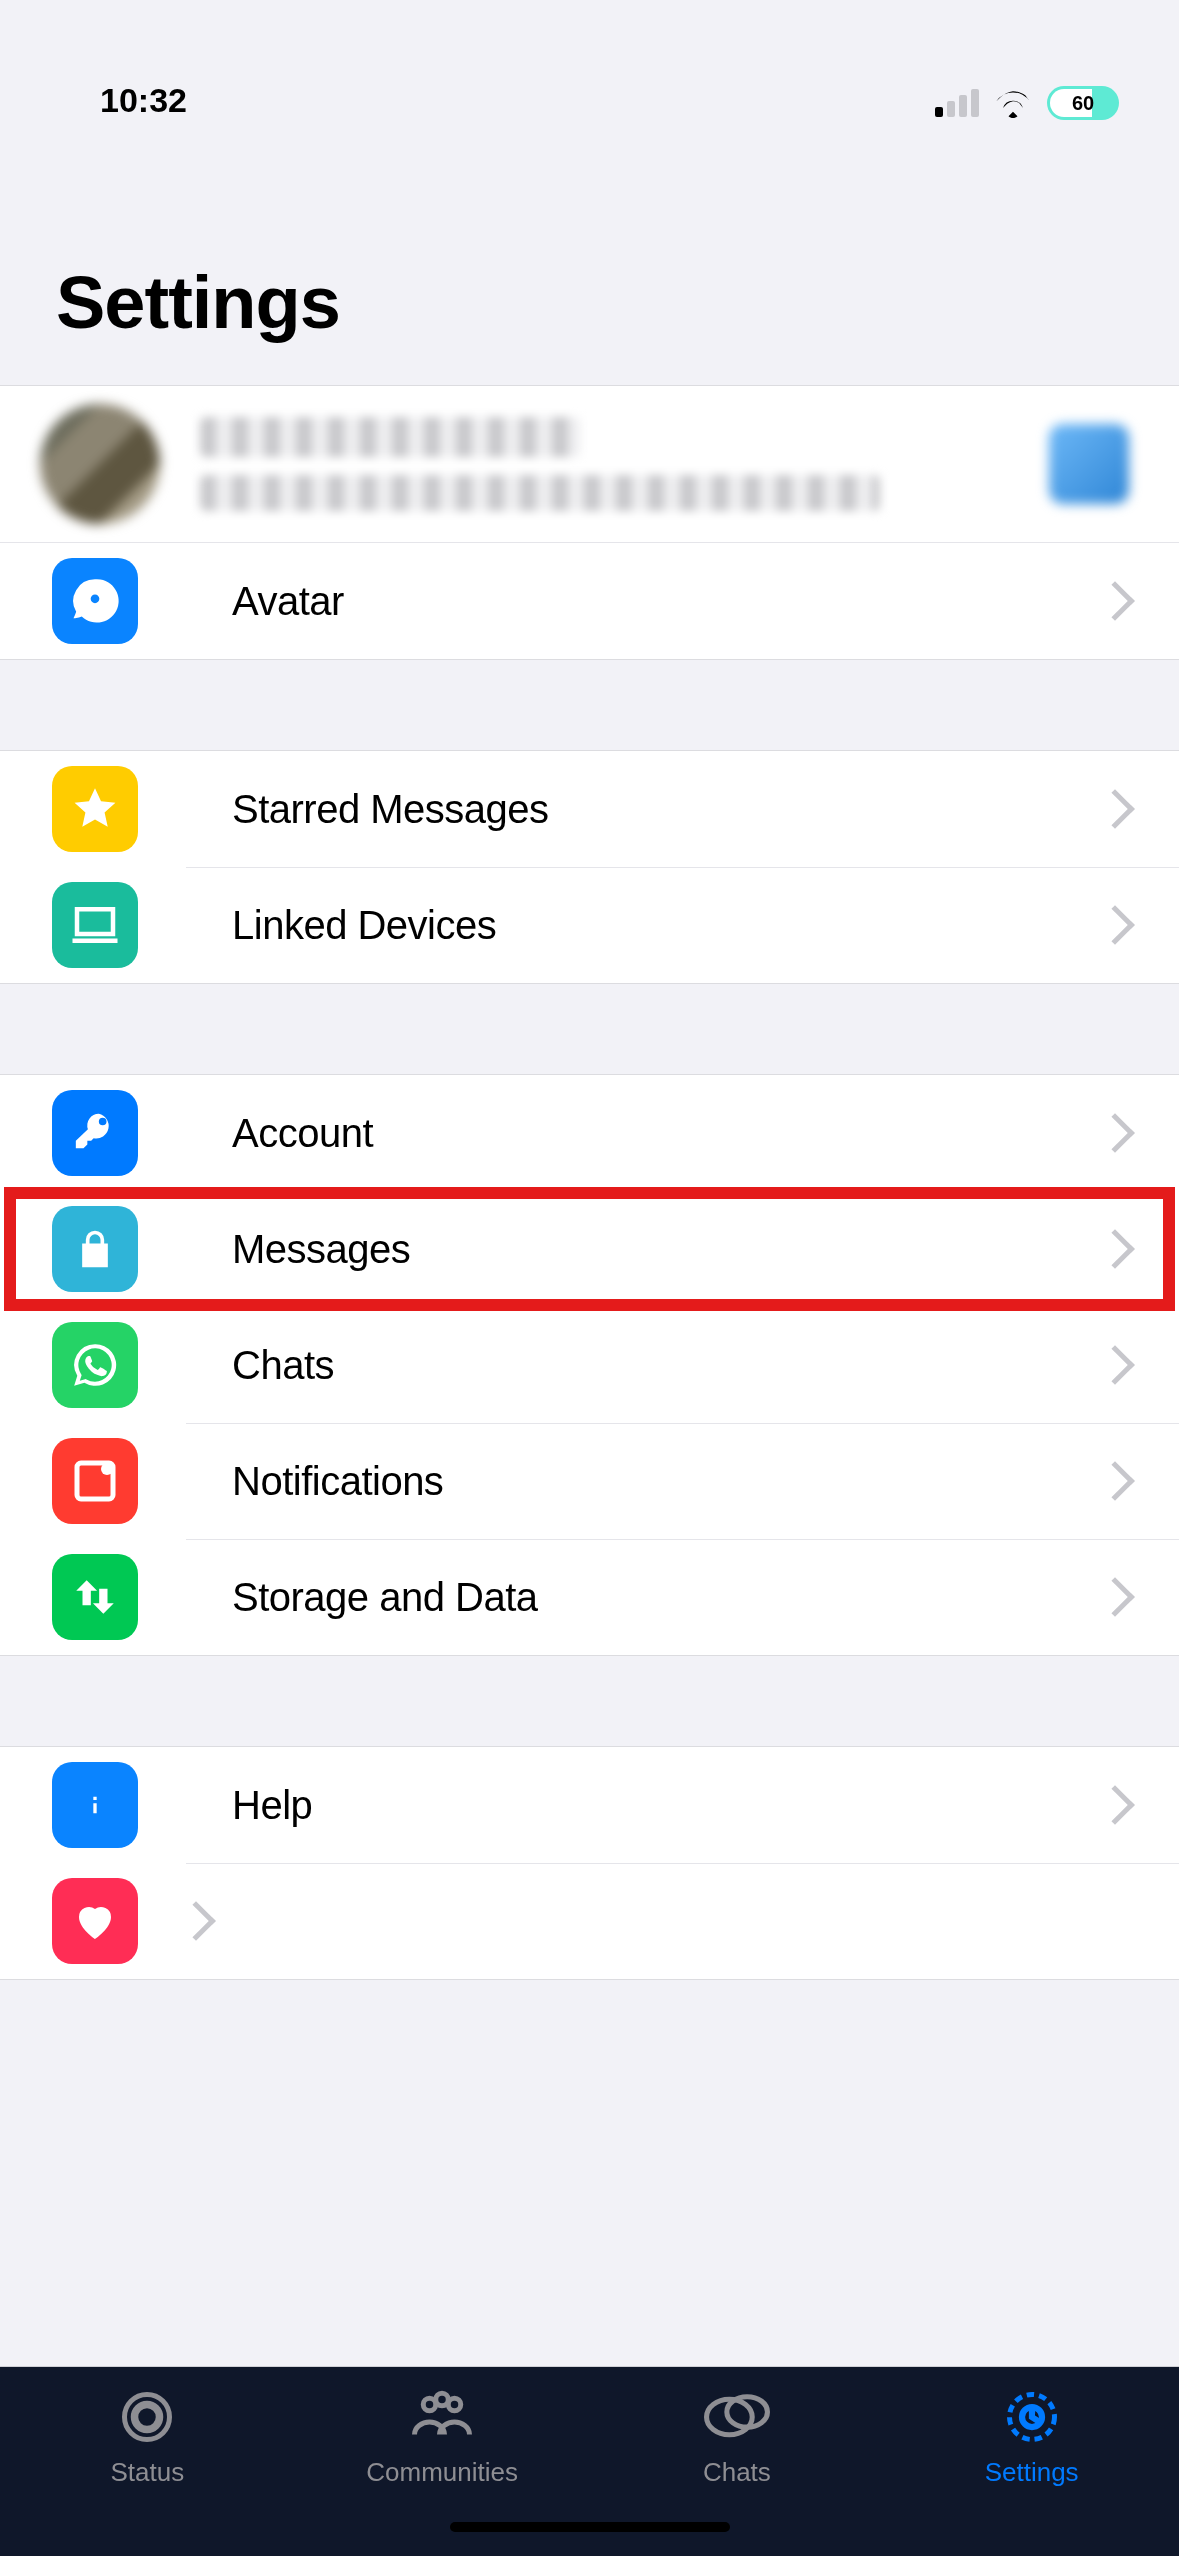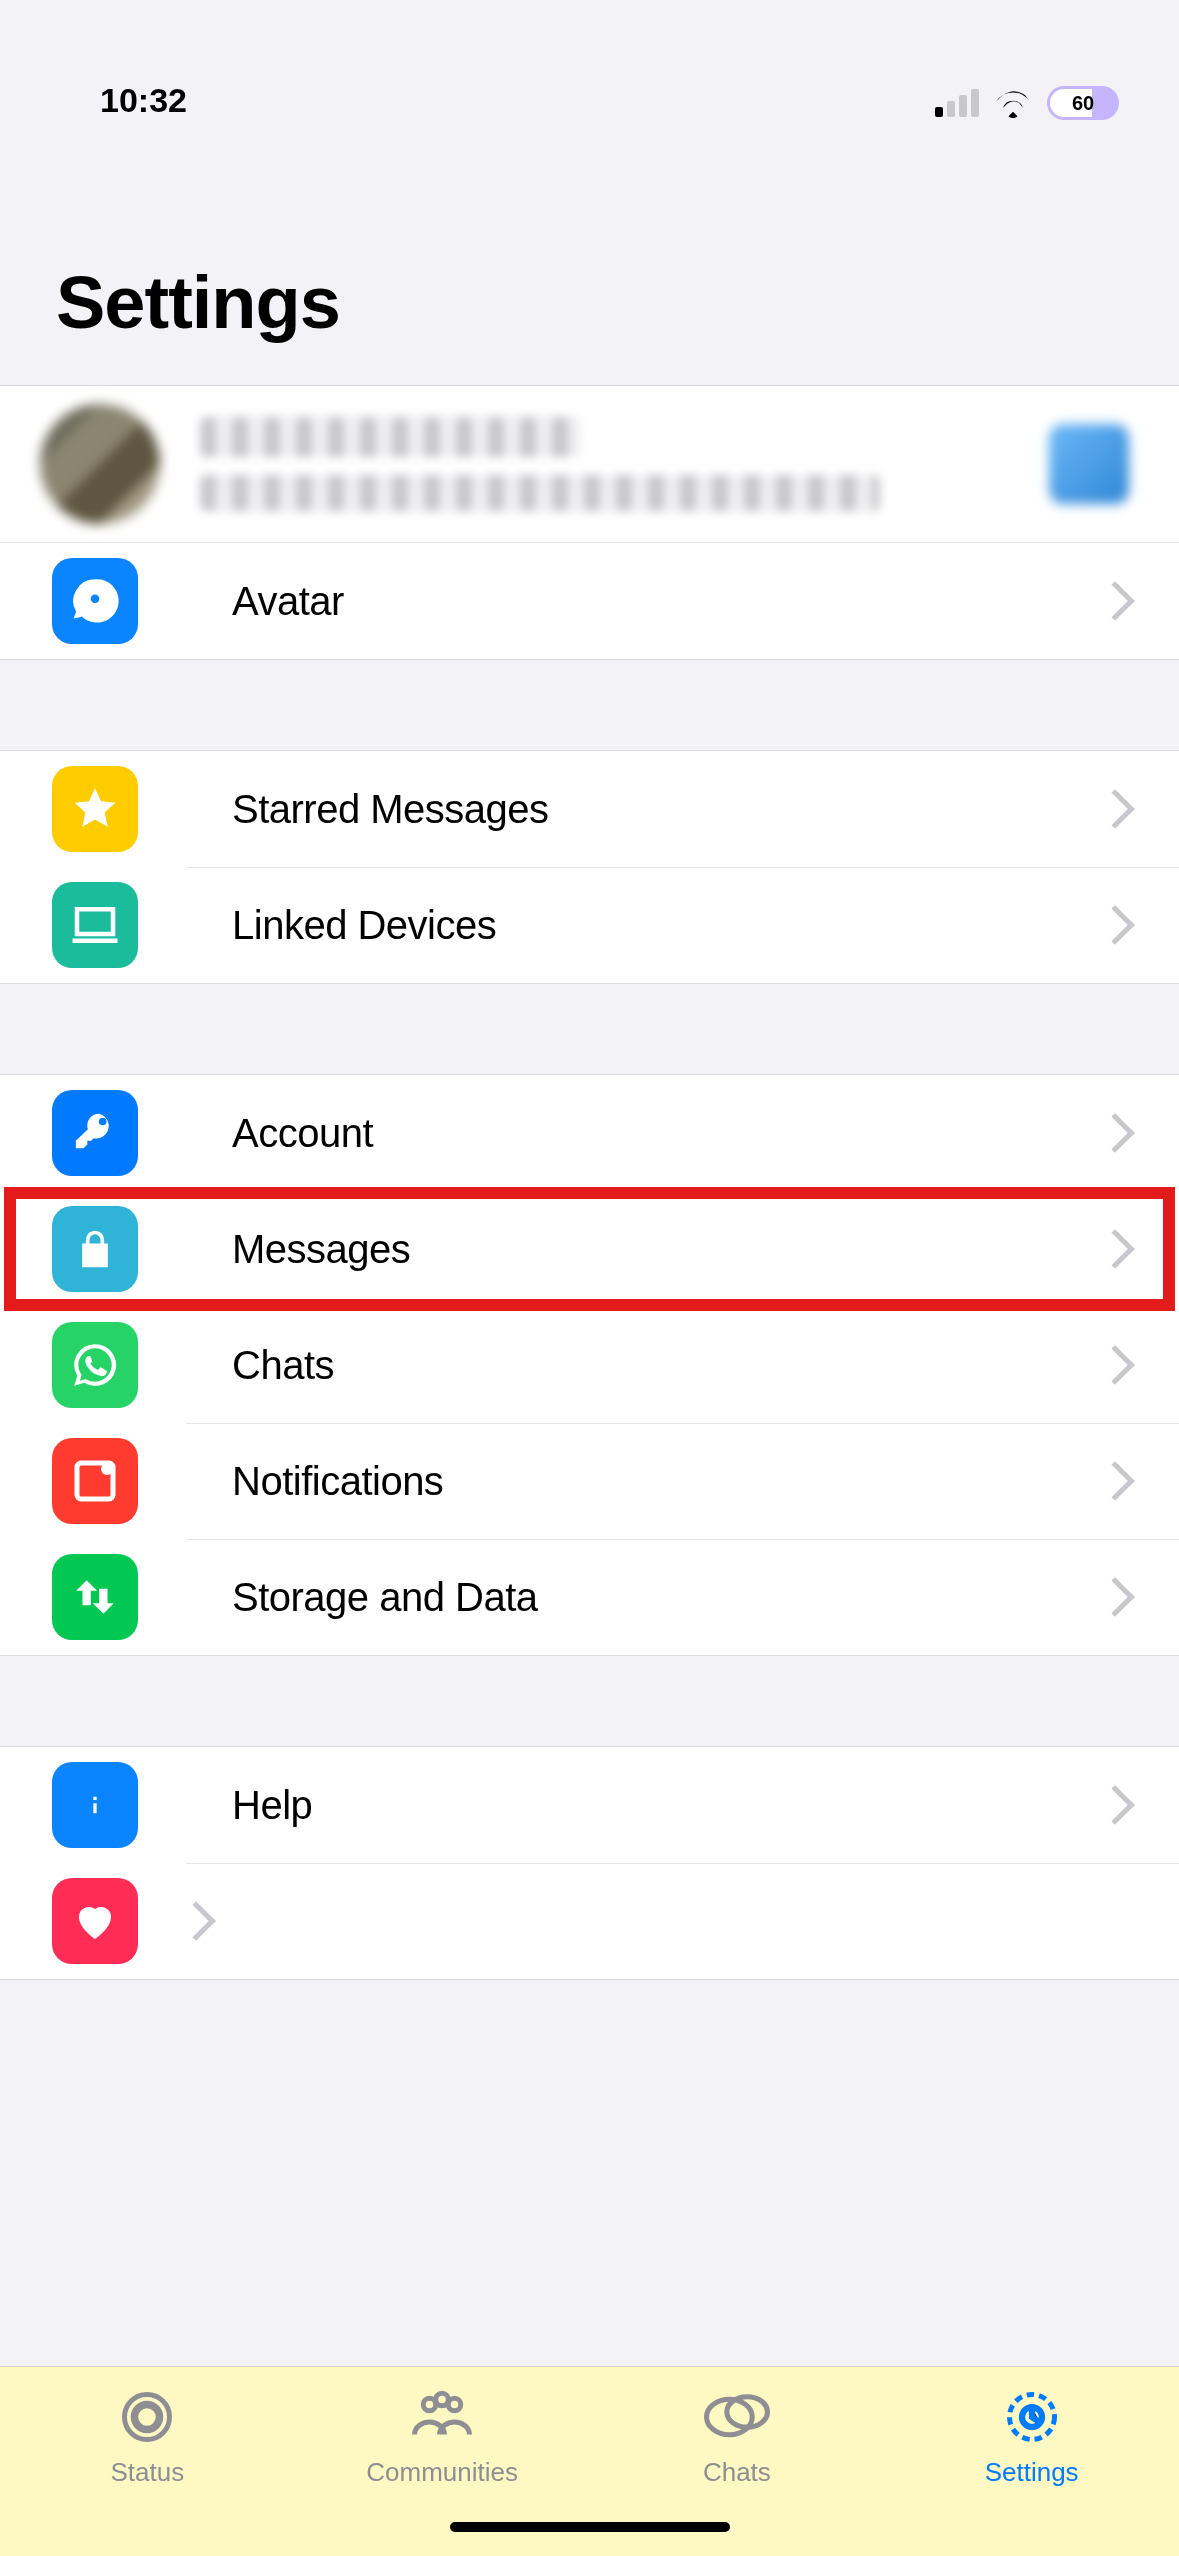--- a/index.html
+++ b/index.html
@@ -25,21 +25,21 @@
   }
   .status-right { display: flex; align-items: center; gap: 14px; }
   .cell-bars { display: flex; align-items: flex-end; gap: 4px; height: 28px; }
   .cell-bars span { width: 8px; border-radius: 2px; background: #c7c7cc; }
   .cell-bars span:nth-child(1){height:10px;background:#000;}
   .cell-bars span:nth-child(2){height:16px;}
   .cell-bars span:nth-child(3){height:22px;}
   .cell-bars span:nth-child(4){height:28px;}
   .wifi-icon { width: 40px; height: 32px; }
   .battery-pill {
-    width: 72px; height: 34px; border-radius: 17px; background:#c4b5fd;
+    width: 72px; height: 34px; border-radius: 17px; background:#5eead4;
     display:flex; align-items:center; position:relative;
   }
   .battery-fill {
     position:absolute; left:3px; top:3px; bottom:3px;
     width:42px; background:#fff; border-radius:14px 0 0 14px;
   }
   .battery-txt {
     position:absolute; left:0; right:0; text-align:center;
     font-size:20px; font-weight:600; color:#000;
   }
@@ -118,21 +118,21 @@
     position:absolute; top:-4px; bottom:-4px; left:4px; right:4px;
     border:12px solid #e41b1b;
     pointer-events:none; z-index:5;
   }
 
   
   .tabbar {
     margin-top:auto;
     height:190px;
     border-top:1px solid #d0d0d5;
-    background:#fef9c3;
+    background:#0f172a;
     display:flex;
     padding-top:20px;
   }
   .tab {
     flex:1; display:flex; flex-direction:column; align-items:center; gap:10px;
     font-size:26px; color:#8e8e93;
   }
   .tab.active { color:#007aff; }
   .tab-icon { height:60px; display:flex; align-items:center; justify-content:center; }
 

